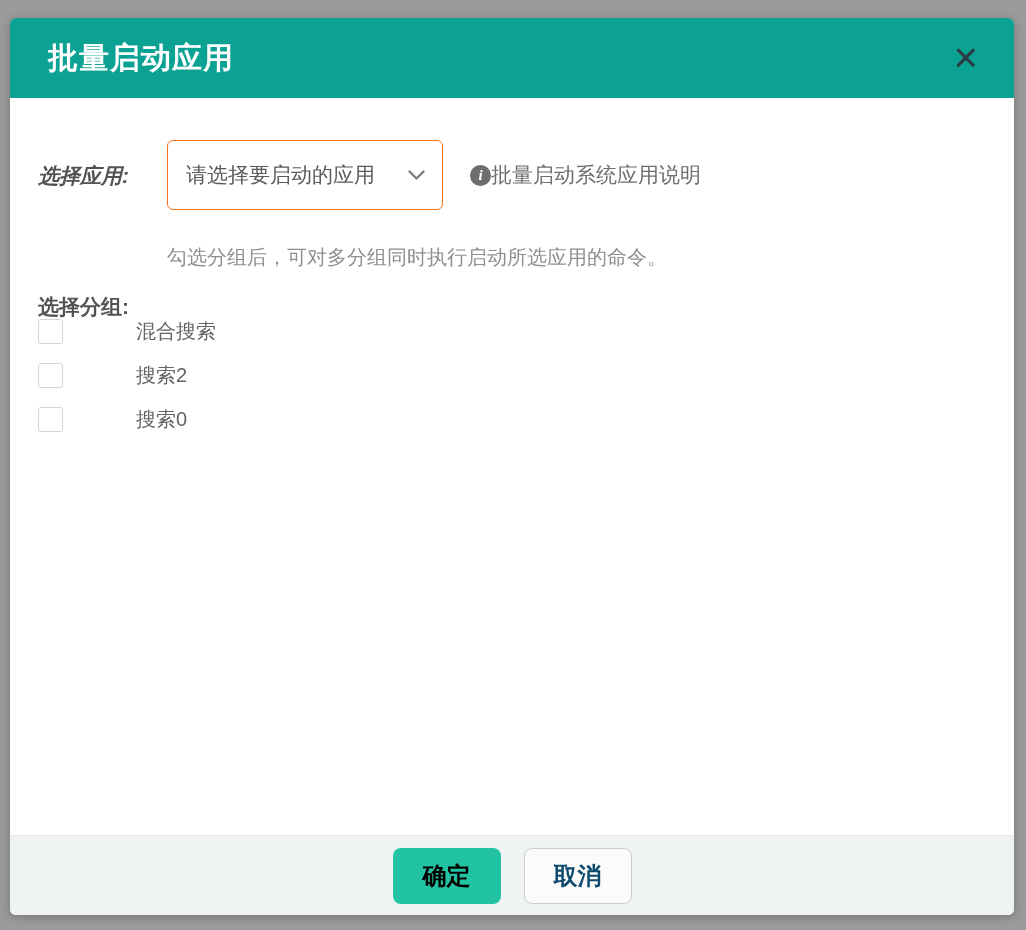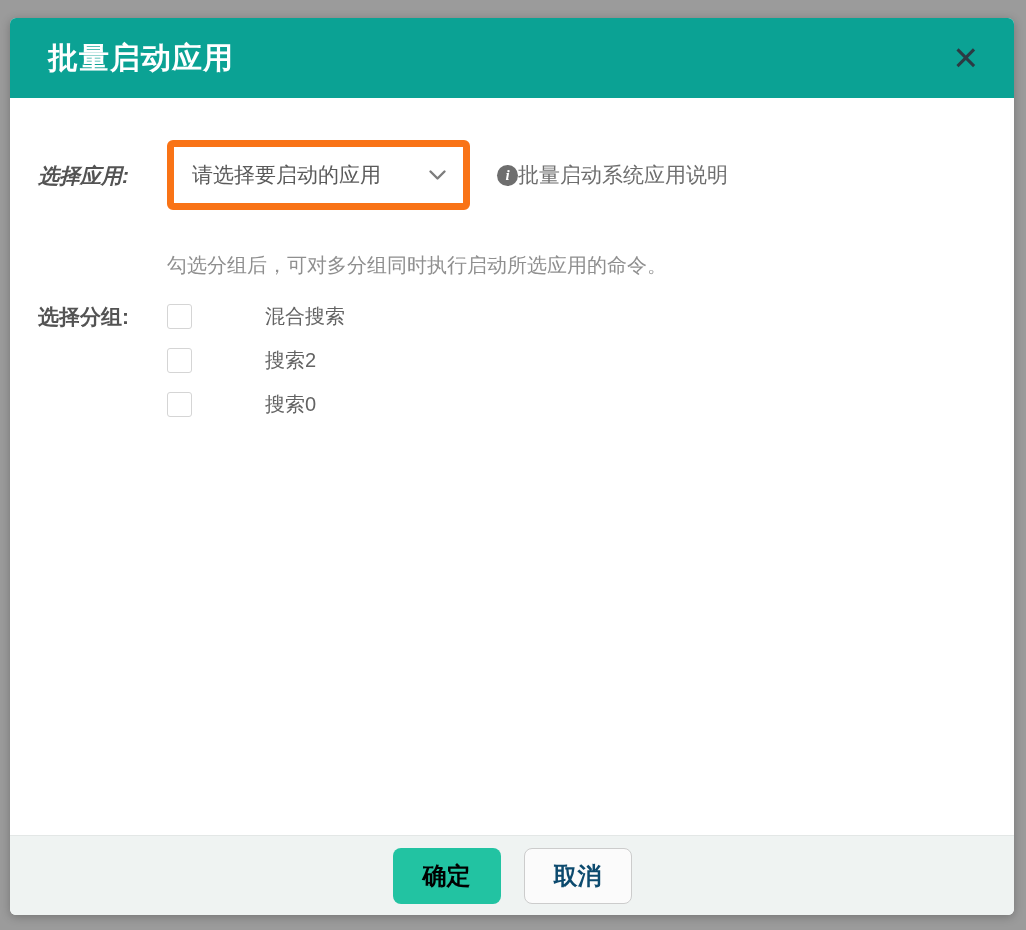--- a/index.html
+++ b/index.html
@@ -58,22 +58,22 @@
     flex: none;
     width: 129px;
     font-size: 21px;
     font-weight: bold;
     color: #535353;
   }
   .row-select { align-items: center; }
   .row-select .label-col { padding-top: 2px; font-style: italic; }
 
   .select-box {
-    width: 303px; height: 70px;
-    border: 7px solid #f97316;
+    width: 276px; height: 70px;
+    border: 1px solid #f97316;
     border-radius: 6px;
     background: #ffffff;
     display: flex;
     align-items: center;
     justify-content: space-between;
     padding: 0 16px 0 18px;
     cursor: pointer;
   }
   .select-value { font-size: 21px; color: #5a5a5a; }
   .select-box svg { flex: none; margin-left: 10px; }
@@ -92,28 +92,28 @@
     font-family: "Liberation Serif", "DejaVu Serif", serif;
     font-style: italic;
     font-weight: bold;
     font-size: 15px;
     line-height: 21px;
     text-align: center;
     flex: none;
   }
   .info-text { font-size: 21px; color: #6e6e6e; margin-left: 0; }
 
-  .row-hint { margin-top: 42px; font-family: Liberation Mono, monospace; }
+  .row-hint { margin-top: 32px; }
   .hint-text {
     font-size: 20px;
     color: #8f8f8f;
     line-height: 30px;
   }
 
-  .row-groups { margin-top: 22px; }
+  .row-groups { margin-top: 22px; flex-direction: column; }
   .row-groups .label-col { line-height: 25px; }
   .group-list { display: flex; flex-direction: column; }
   .group-item {
     display: flex;
     align-items: center;
     height: 25px;
     margin-bottom: 19px;
     cursor: pointer;
     gap: 40px;
   }

